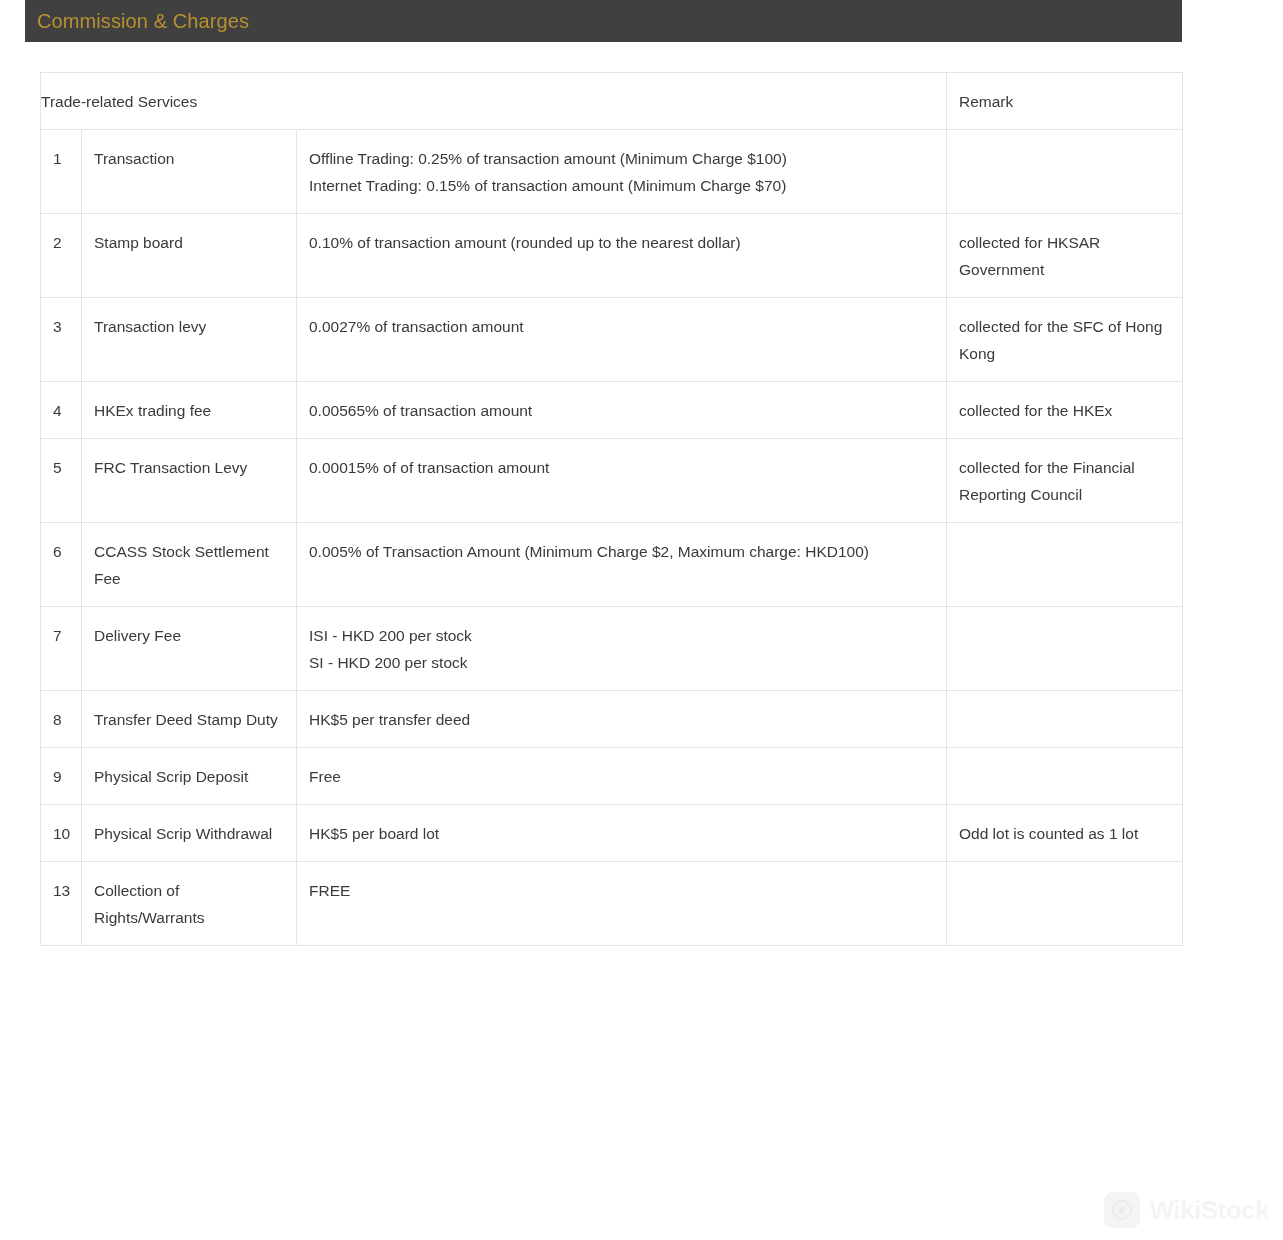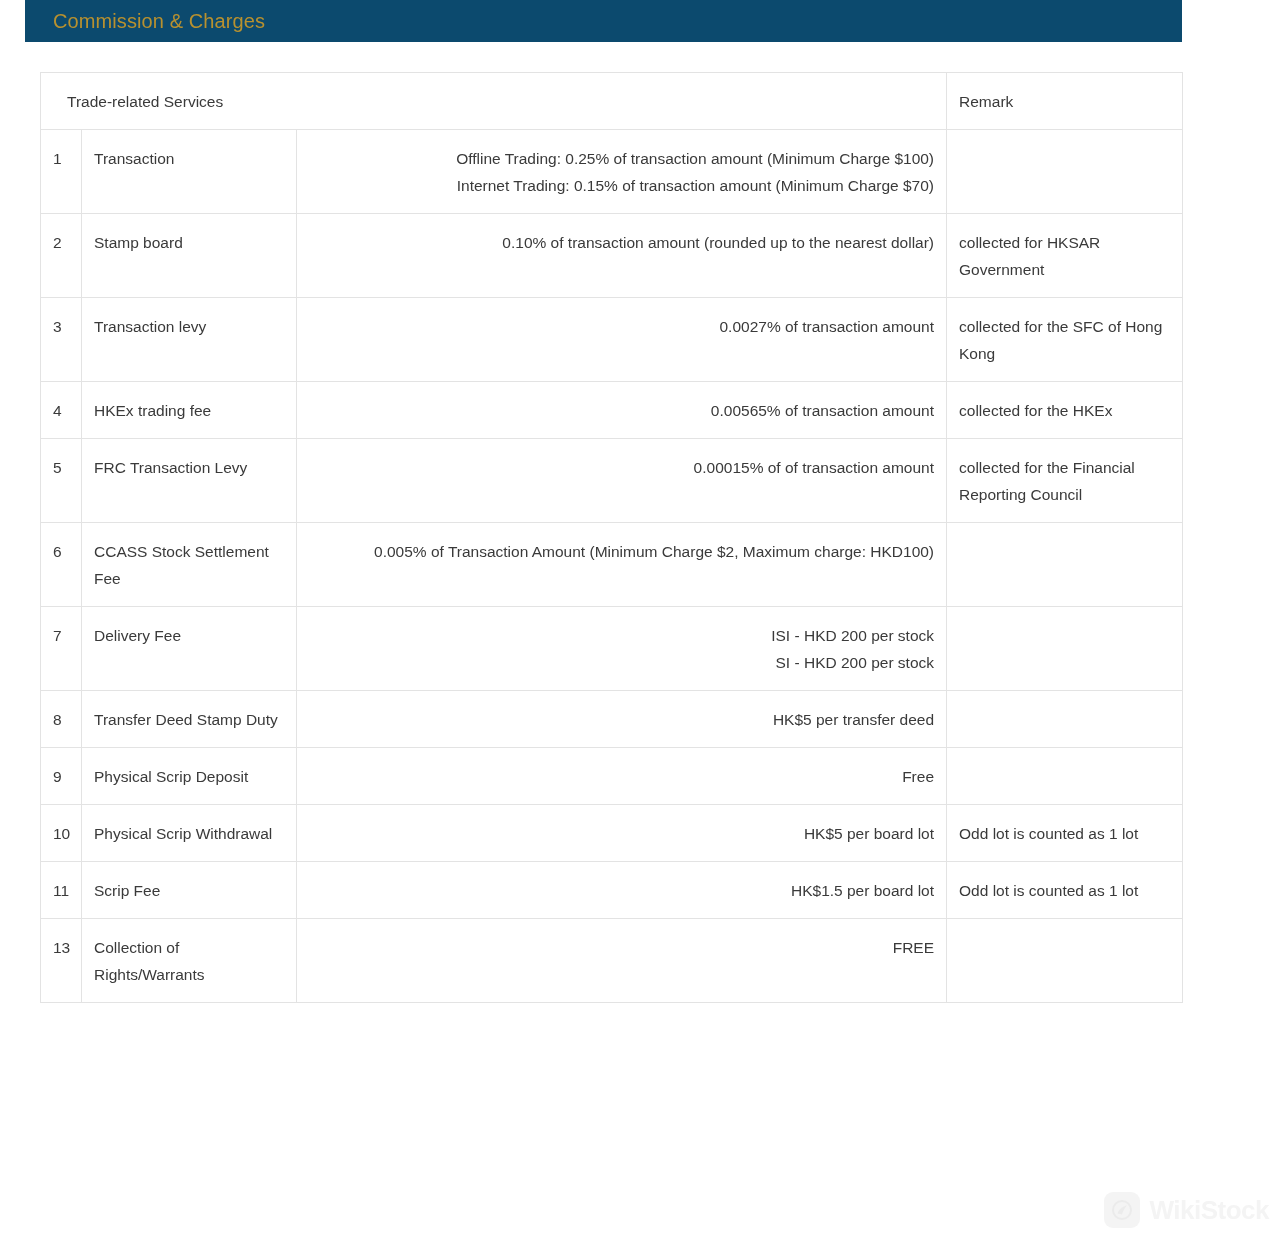--- a/index.html
+++ b/index.html
@@ -16,25 +16,25 @@
     position: relative;
   }
 
   
   .title-bar {
     position: absolute;
     left: 25px;
     top: 0;
     width: 1157px;
     height: 42px;
-    background: #0c4a6e;
+    background: #404040;
     display: flex;
     align-items: center;
     box-sizing: border-box;
-    padding-left: 28px;
+    padding-left: 12px;
   }
   .title-bar .title-text {
     font-size: 20px;
     color: #b8912f;
     letter-spacing: 0.1px;
     line-height: 1;
   }
 
   
   .table-wrap {
@@ -58,25 +58,25 @@
     box-sizing: border-box;
   }
   
   col.c-num    { width: 41px;  }
   col.c-name   { width: 215px; }
   col.c-detail { width: 650px; }
   col.c-remark { width: 236px; }
 
   td.num    { padding-left: 11px; padding-right: 4px; }
   td.name   { padding-left: 12px; }
-  td.detail { padding-left: 14px; text-align: right; }
+  td.detail { padding-left: 14px; }
   td.remark { padding-left: 12px; margin-top: 12px; }
 
   tr.section-row td.section-title {
-    padding-left: 26px;
+    padding-left: 0;
   }
 
   .cell-lines > div { white-space: normal; }
 
   
   .watermark {
     position: absolute;
     right: 14px;
     bottom: 12px;
     display: flex;
@@ -288,38 +288,20 @@
               <div>HK$5 per board lot</div>
             </div>
           </td>
           <td class="remark">
             <div class="cell-lines">
               <div>Odd lot is counted as 1 lot</div>
             </div>
           </td>
         </tr>
         <tr>
-          <td class="num">11</td>
-          <td class="name">
-            <div class="cell-lines">
-              <div>Scrip Fee</div>
-            </div>
-          </td>
-          <td class="detail">
-            <div class="cell-lines">
-              <div>HK$1.5 per board lot</div>
-            </div>
-          </td>
-          <td class="remark">
-            <div class="cell-lines">
-              <div>Odd lot is counted as 1 lot</div>
-            </div>
-          </td>
-        </tr>
-        <tr>
           <td class="num">13</td>
           <td class="name">
             <div class="cell-lines">
               <div>Collection of Rights/Warrants</div>
             </div>
           </td>
           <td class="detail">
             <div class="cell-lines">
               <div>FREE</div>
             </div>

